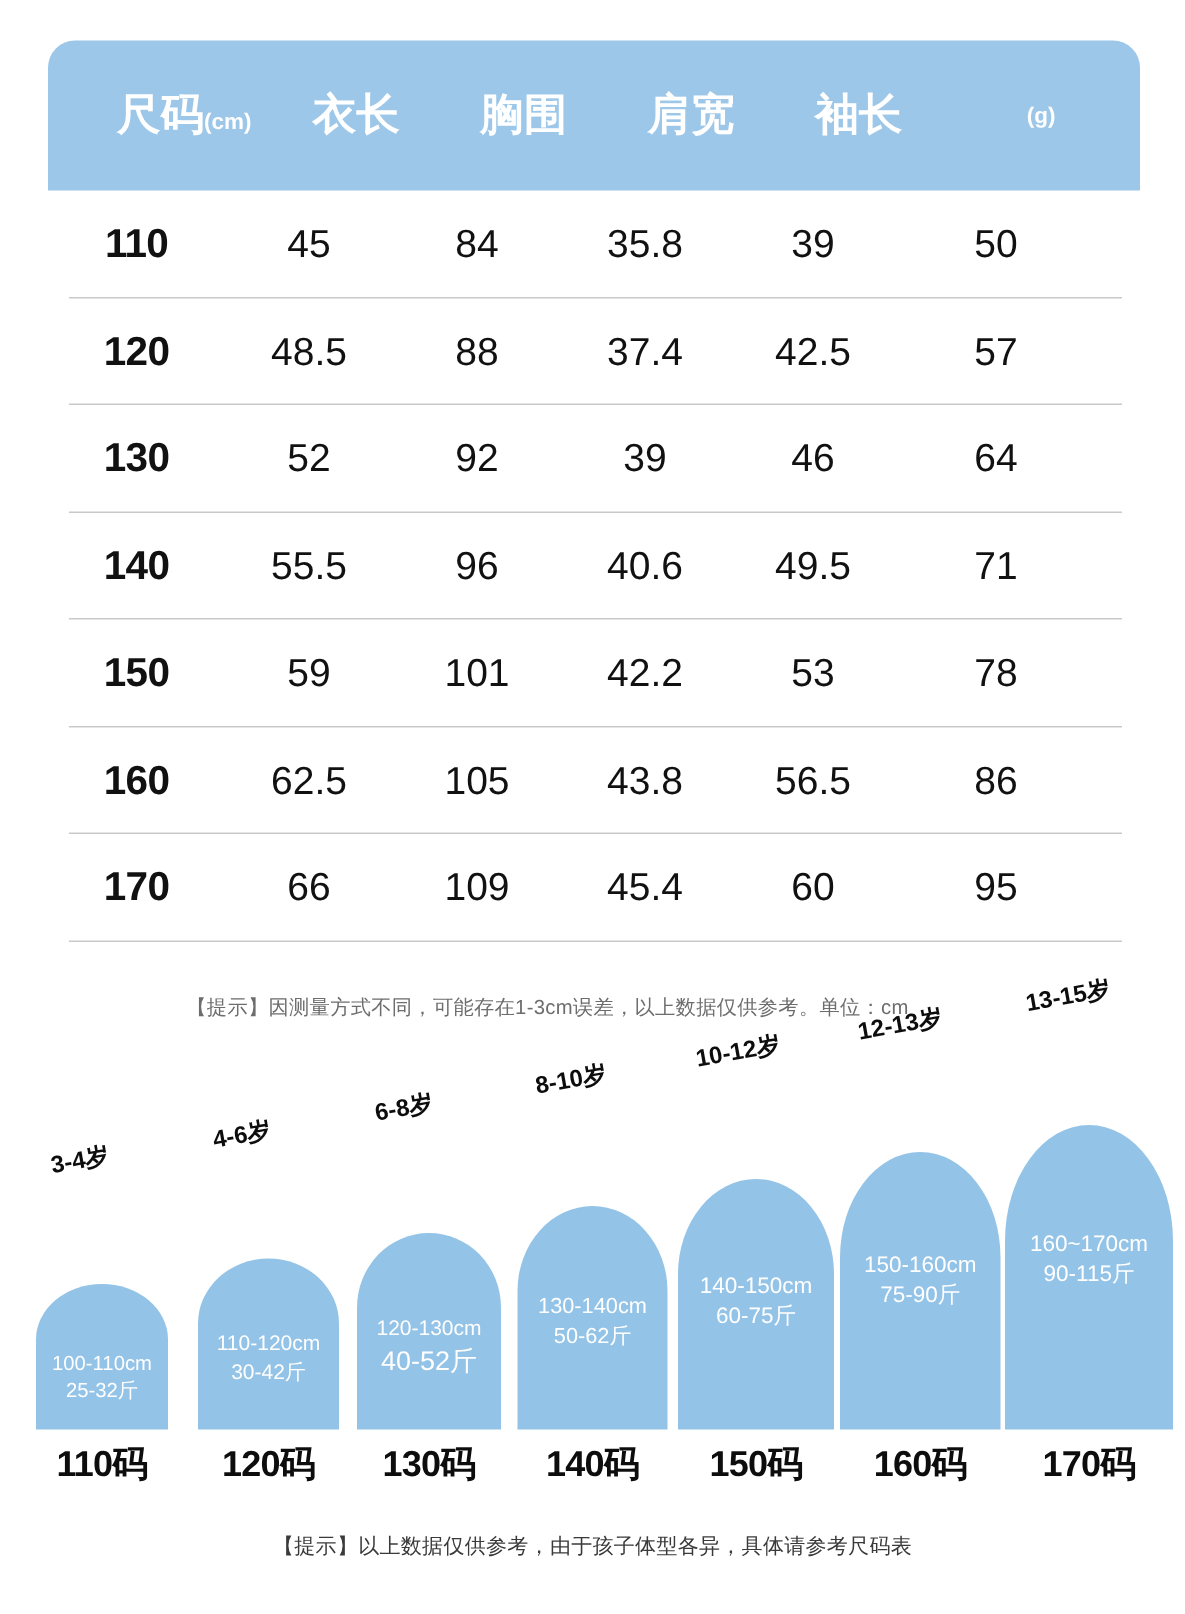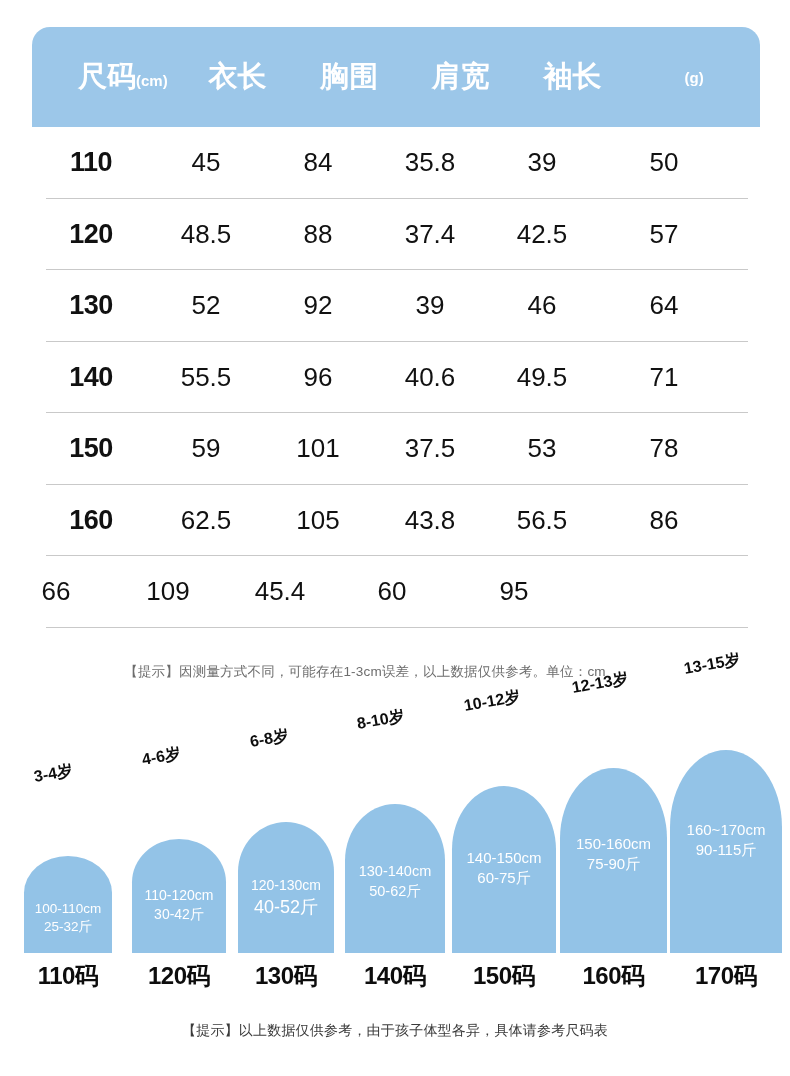--- a/index.html
+++ b/index.html
@@ -231,35 +231,36 @@
       <div class="cell cell-val c2">96</div>
       <div class="cell cell-val c3">40.6</div>
       <div class="cell cell-val c4">49.5</div>
       <div class="cell cell-val c5">71</div>
     </div>
 
     <div class="trow">
       <div class="cell cell-size c0">150</div>
       <div class="cell cell-val c1">59</div>
       <div class="cell cell-val c2">101</div>
-      <div class="cell cell-val c3">37.5</div>
+      <div class="cell cell-val c3">42.2</div>
       <div class="cell cell-val c4">53</div>
       <div class="cell cell-val c5">78</div>
     </div>
 
     <div class="trow">
       <div class="cell cell-size c0">160</div>
       <div class="cell cell-val c1">62.5</div>
       <div class="cell cell-val c2">105</div>
       <div class="cell cell-val c3">43.8</div>
       <div class="cell cell-val c4">56.5</div>
       <div class="cell cell-val c5">86</div>
     </div>
 
     <div class="trow">
+      <div class="cell cell-size c0">170</div>
       <div class="cell cell-val c1">66</div>
       <div class="cell cell-val c2">109</div>
       <div class="cell cell-val c3">45.4</div>
       <div class="cell cell-val c4">60</div>
       <div class="cell cell-val c5">95</div>
     </div>
 
   </div>
 
   <div class="table-note">【提示】因测量方式不同，可能存在1-3cm误差，以上数据仅供参考。单位：cm</div>

